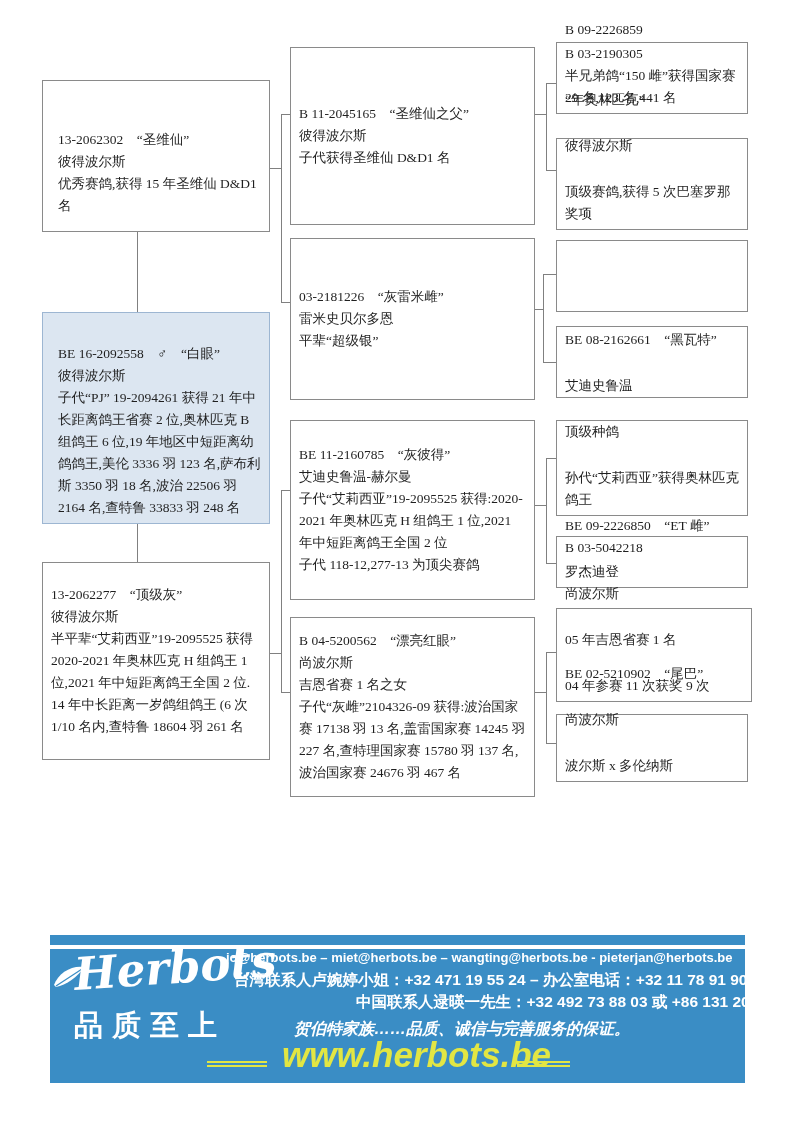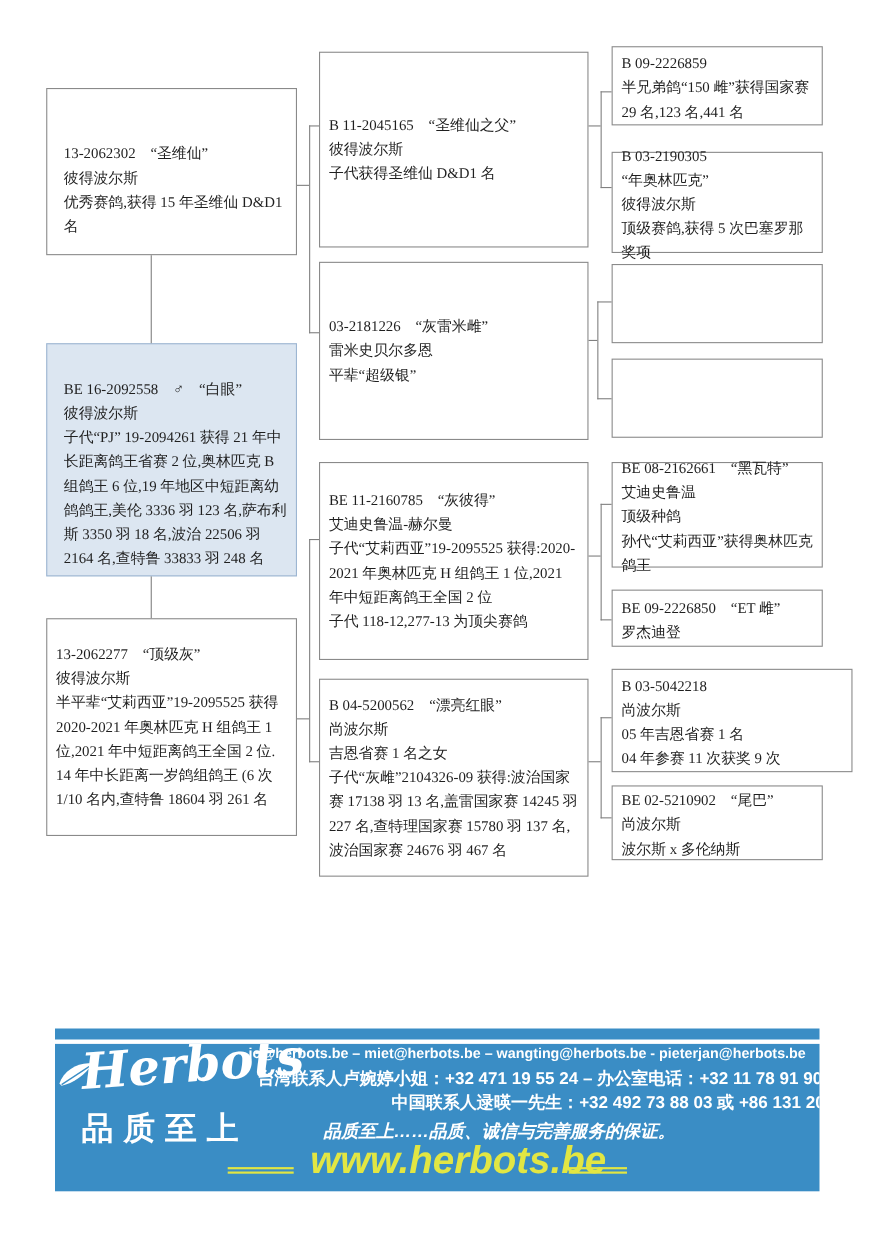--- a/index.html
+++ b/index.html
@@ -4,21 +4,21 @@
 <title>Pedigree</title>
 <style>
   html,body{margin:0;padding:0;background:#ffffff;}
   .page{position:relative;width:793px;height:1122px;background:#fff;overflow:hidden;
         font-family:"Liberation Serif","DejaVu Serif",serif;color:#1f1f1f;}
   
   .box{position:absolute;border:1px solid #8a8a8a;background:#fff;box-sizing:border-box;
        display:flex;flex-direction:column;padding:4px 8px;font-size:13.5px;line-height:22px;}
   .box.va-center{justify-content:center;}
   .box.va-bottom{justify-content:flex-end;padding-left:15px;}
-  .box.va-top{justify-content:center;padding-top:8px;}
+  .box.va-top{justify-content:flex-end;padding-top:8px;gap:24px;}
   .box.pb-lg{padding-bottom:14px;}
   .box.pb-sm{padding-bottom:4px;}
   .box.hl{background:#dce6f1;border-color:#9db6d2;}
   .ln{white-space:normal;}
   
   .cline{position:absolute;background:#808080;}
   .h{height:1px;}
   .v{width:1px;}
   
   .banner-topbar{position:absolute;left:50px;top:935px;width:695px;height:10px;background:#3a8dc5;}
@@ -111,21 +111,21 @@
     <div class="ln">艾迪史鲁温</div>
     <div class="ln">顶级种鸽</div>
     <div class="ln">孙代“艾莉西亚”获得奥林匹克鸽王</div>
   </div>
 
   <div class="box va-top" style="left:556px;top:536px;width:192px;height:52px;">
     <div class="ln">BE 09-2226850　“ET 雌”</div>
     <div class="ln">罗杰迪登</div>
   </div>
 
-  <div class="box va-top" style="left:556px;top:608px;width:219px;height:94px;">
+  <div class="box va-top" style="left:556px;top:608px;width:196px;height:94px;">
     <div class="ln">B 03-5042218</div>
     <div class="ln">尚波尔斯</div>
     <div class="ln">05 年吉恩省赛 1 名</div>
     <div class="ln">04 年参赛 11 次获奖 9 次</div>
   </div>
 
   <div class="box va-top" style="left:556px;top:714px;width:192px;height:68px;">
     <div class="ln">BE 02-5210902　“尾巴”</div>
     <div class="ln">尚波尔斯</div>
     <div class="ln">波尔斯 x 多伦纳斯</div>
@@ -170,20 +170,20 @@
     <svg class="b-abs logo-feather" width="34" height="34" viewBox="0 0 34 34">
       <path d="M2 22 C6 10, 20 2, 32 4 C26 14, 14 22, 4 24 Z" fill="#ffffff"></path>
       <path d="M4 23 L30 6" stroke="#3a8dc5" stroke-width="1.2" fill="none"></path>
     </svg>
     <div class="b-abs logo-script">Herbots</div>
     <div class="b-abs logo-tagline">品质至上</div>
 
     <div class="b-abs b-emails">jo@herbots.be – miet@herbots.be – wangting@herbots.be - pieterjan@herbots.be</div>
     <div class="b-abs b-taiwan">台湾联系人卢婉婷小姐：+32 471 19 55 24 – 办公室电话：+32 11 78 91 90</div>
     <div class="b-abs b-china">中国联系人逯暎一先生：+32 492 73 88 03 或 +86 131 2015 0755</div>
-    <div class="b-abs b-slogan">品质至上……品质、诚信与完善服务的保证。</div>
+    <div class="b-abs b-slogan">贺伯特家族……品质、诚信与完善服务的保证。</div>
 
     <div class="b-rule rule-left"></div>
     <div class="b-abs b-site">www.herbots.be</div>
     <div class="b-rule rule-right"></div>
   </div>
 
 </div>
 
 </body></html>

